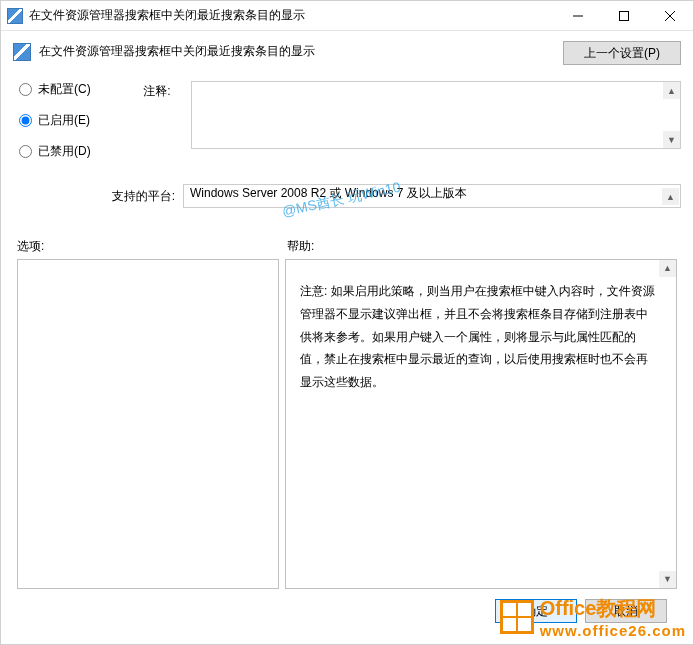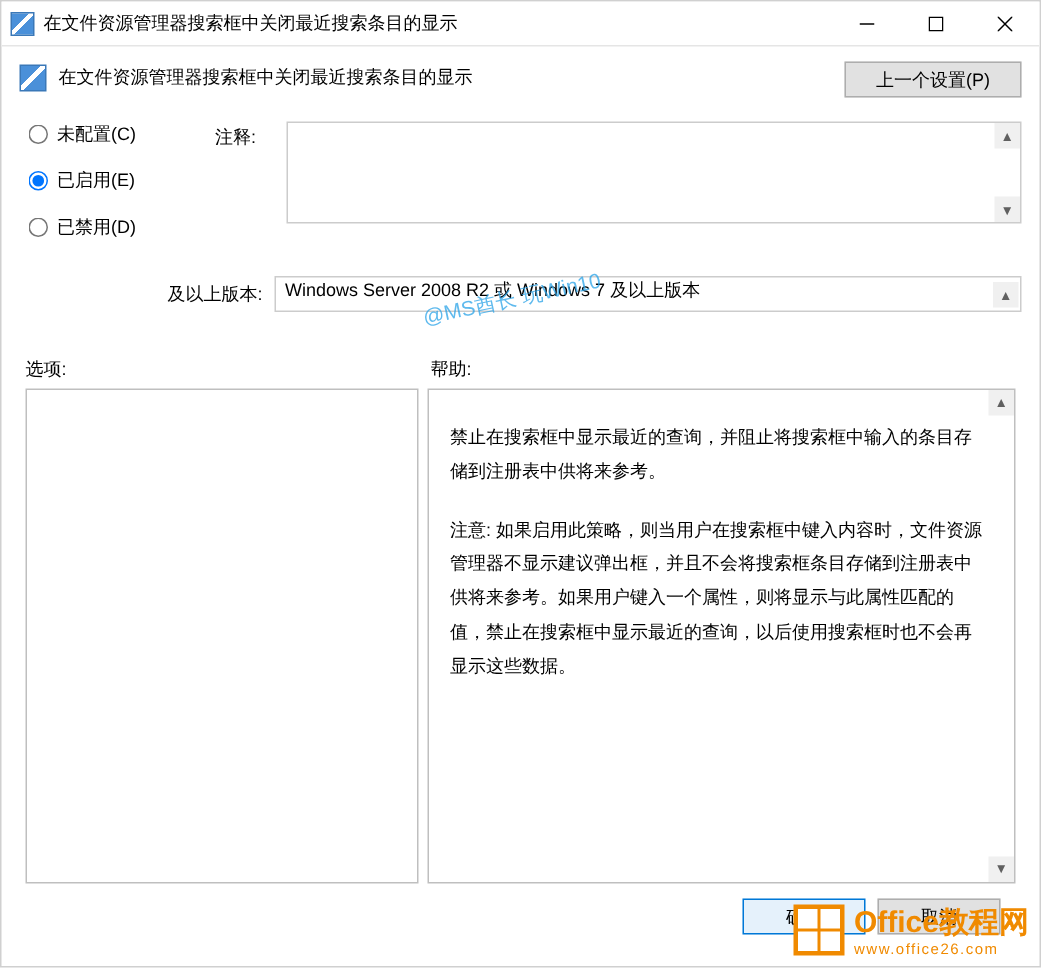--- a/index.html
+++ b/index.html
@@ -145,21 +145,21 @@
       color:#f08a00;
       pointer-events:none;
     }
     .logo-sq {
       width:34px; height:34px;
       background:#f08a00;
       display:grid; grid-template-columns:1fr 1fr; grid-template-rows:1fr 1fr;
       gap:2px; padding:3px; margin-right:6px;
     }
     .logo-sq span{ background:#fff; }
-    .logo-text small { display:block; color:#f08a00; font-size:10px; font-weight:normal; letter-spacing:1px;}
+    .logo-text small { display:block; color:#f08a00; font-size:15px; font-weight:bold; letter-spacing:1px;}
   </style>
 </head>
 <body>
 
 <div class="titlebar">
   <span class="titlebar-icon"></span>
   <span class="titlebar-title">在文件资源管理器搜索框中关闭最近搜索条目的显示</span>
   <div class="win-controls">
     <div class="win-btn">
       <svg width="10" height="10">
@@ -207,38 +207,37 @@
     </div>
     <div class="label-col">注释:</div>
     <div class="comment-box">
       <span></span>
       <div class="scroll-arrow" style="top:0">▲</div>
       <div class="scroll-arrow" style="bottom:0">▼</div>
     </div>
   </div>
 
   <div class="platform-row">
-    <div class="platform-label">及以上版本:</div>
+    <div class="platform-label">支持的平台:</div>
     <div class="platform-value">
       <span>Windows Server 2008 R2 或 Windows 7 及以上版本</span>
       <div class="scroll-arrow" style="top:3px;right:1px">▲</div>
     </div>
   </div>
 
   <div class="watermark">@MS酋长 玩Win10</div>
 
   <div class="labels-row">
     <div class="opt-label">选项:</div>
     <div>帮助:</div>
   </div>
 
   <div class="panels">
     <div class="panel left"></div>
     <div class="panel right">
-      <p>禁止在搜索框中显示最近的查询，并阻止将搜索框中输入的条目存储到注册表中供将来参考。</p>
       <p>注意: 如果启用此策略，则当用户在搜索框中键入内容时，文件资源管理器不显示建议弹出框，并且不会将搜索框条目存储到注册表中供将来参考。如果用户键入一个属性，则将显示与此属性匹配的值，禁止在搜索框中显示最近的查询，以后使用搜索框时也不会再显示这些数据。</p>
       <div class="scroll-arrow" style="top:0;right:0">▲</div>
       <div class="scroll-arrow" style="bottom:0;right:0">▼</div>
     </div>
   </div>
 
   <div class="footer">
     <button class="push-btn primary" style="min-width:82px"><span>确定</span></button>
     <button class="push-btn" style="min-width:82px"><span>取消</span></button>
   </div>

